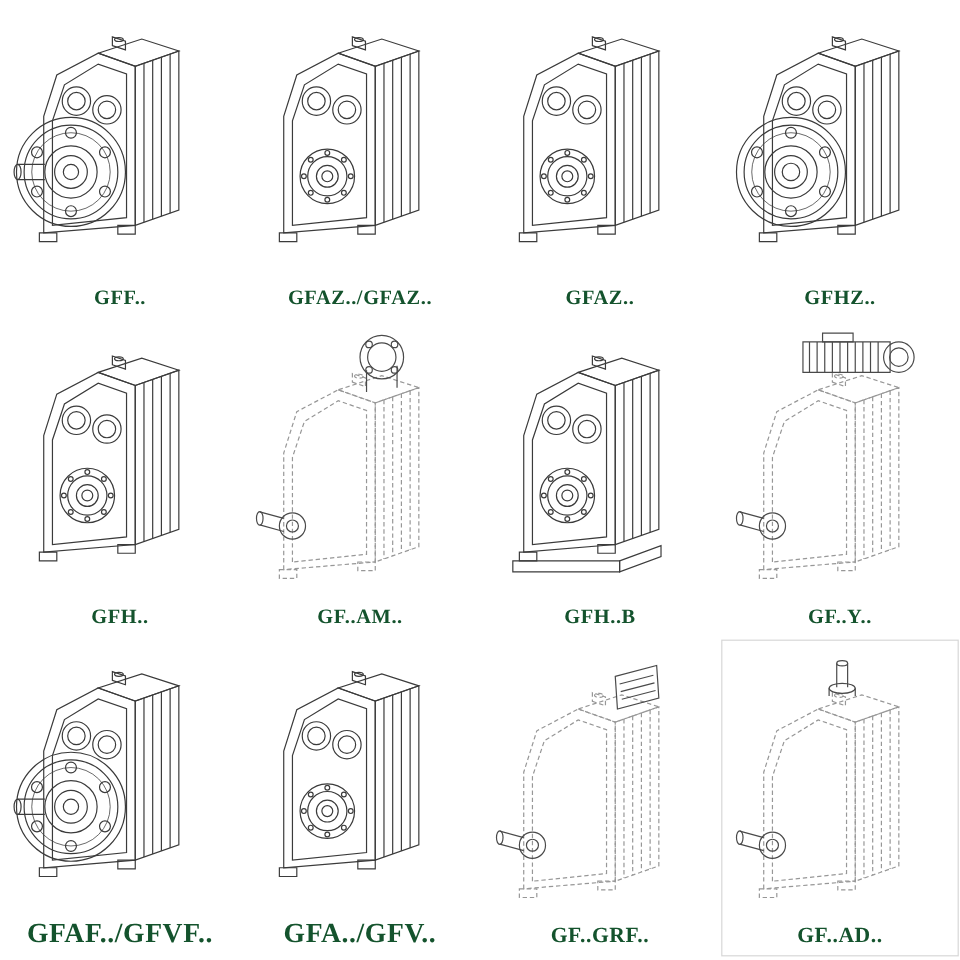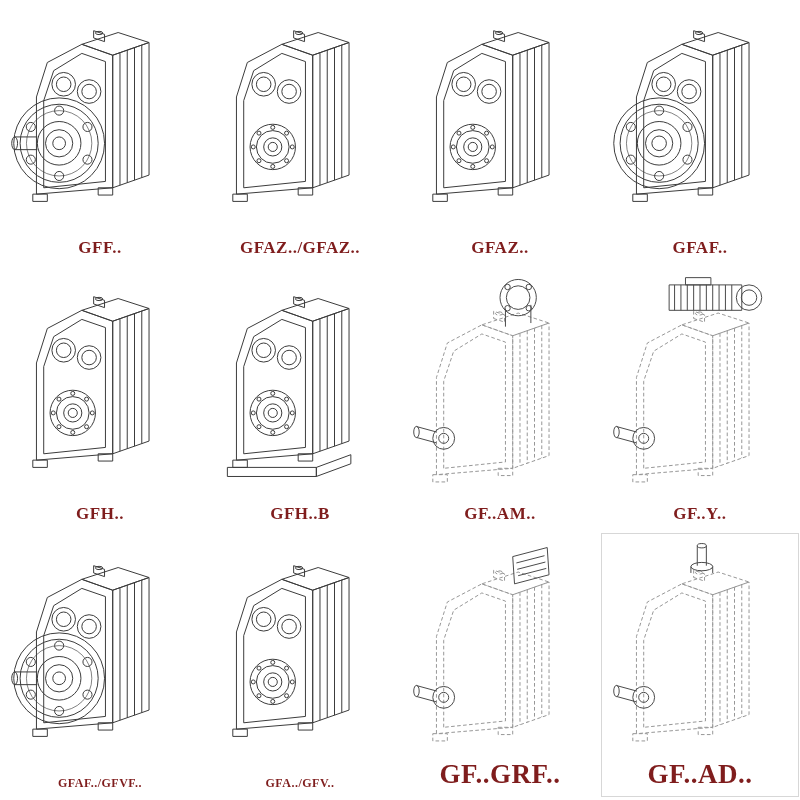--- a/index.html
+++ b/index.html
@@ -13,25 +13,25 @@
   .cell{
     display:flex;flex-direction:column;align-items:center;
     justify-content:flex-end;box-sizing:border-box;padding:4px 2px 8px 2px;
   }
   .cell.boxed{outline:1px solid #d7d7d7;outline-offset:-2px;}
   .drawing{
     flex:1;display:flex;align-items:center;justify-content:center;width:100%;
   }
   .label{
     font-family:"Liberation Serif","DejaVu Serif",serif;
-    font-weight:700;font-size:17px;letter-spacing:.5px;color:#7f1d1d;
+    font-weight:700;font-size:17px;letter-spacing:.5px;color:#14532d;
     white-space:nowrap;line-height:1.1;
   }
-  .cell:nth-child(n+9) .label{font-size:12px;}
-  .cell:nth-child(n+11) .label{font-size:27px;}
+  .cell:nth-child(n+9) .label{font-size:23px;}
+  .cell:nth-child(n+11) .label{font-size:18px;}
   svg{display:block;}
 </style>
 </head>
 <body>
 
 <main class="grid">
     <div class="cell">
       <div class="drawing">
         <svg viewBox="0 0 200 250" width="182" height="227" role="img">
           <g fill="none" stroke="#3b3b3b" stroke-width="1.1" transform="translate(0,0)">
@@ -173,21 +173,21 @@
             <circle cx="23.8" cy="167.0" r="5"></circle>
             <circle cx="23.8" cy="131.0" r="5"></circle>
             <circle cx="55.0" cy="113.0" r="5"></circle>
             <circle cx="86.2" cy="131.0" r="5"></circle>
             <circle cx="55" cy="149" r="24"></circle>
             <circle cx="55" cy="149" r="15"></circle>
             <circle cx="55" cy="149" r="8"></circle>
           </g>
         </svg>
       </div>
-      <div class="label">GFAF..</div>
+      <div class="label">GFHZ..</div>
     </div>
     <div class="cell">
       <div class="drawing">
         <svg viewBox="0 0 200 250" width="182" height="227" role="img">
           <g fill="none" stroke="#3b3b3b" stroke-width="1.1" transform="translate(0,0)">
             <path d="M30 205 L30 98 L42 60 L80 40 L114 52 L114 198 Z"></path>
             <path d="M114 52 L154 38 L154 184 L114 198 Z"></path>
             <path d="M80 40 L114 52 L154 38 L120 27 Z"></path>
             <path d="M38 198 L38 102 L49 69 L80 50 L106 59 L106 191 Z"></path>
             <line x1="122" y1="49.2" x2="122" y2="195.2"></line>
@@ -211,20 +211,58 @@
             <circle cx="70.0" cy="174.5" r="2.2"></circle>
             <circle cx="54.8" cy="168.2" r="2.2"></circle>
             <circle cx="48.5" cy="153.0" r="2.2"></circle>
             <circle cx="54.8" cy="137.8" r="2.2"></circle>
             <circle cx="70.0" cy="131.5" r="2.2"></circle>
             <circle cx="85.2" cy="137.8" r="2.2"></circle>
           </g>
         </svg>
       </div>
       <div class="label">GFH..</div>
+    </div>
+    <div class="cell">
+      <div class="drawing">
+        <svg viewBox="0 0 200 250" width="182" height="227" role="img">
+          <g fill="none" stroke="#979797" stroke-width="1.1" stroke-dasharray="4 2.6" transform="translate(0,16)">
+            <path d="M30 205 L30 98 L42 60 L80 40 L114 52 L114 198 Z"></path>
+            <path d="M114 52 L154 38 L154 184 L114 198 Z"></path>
+            <path d="M80 40 L114 52 L154 38 L120 27 Z"></path>
+            <path d="M38 198 L38 102 L49 69 L80 50 L106 59 L106 191 Z"></path>
+            <line x1="122" y1="49.2" x2="122" y2="195.2"></line>
+            <line x1="130" y1="46.4" x2="130" y2="192.4"></line>
+            <line x1="138" y1="43.6" x2="138" y2="189.6"></line>
+            <line x1="146" y1="40.8" x2="146" y2="186.8"></line>
+            <path d="M26 205 L42 205 L42 213 L26 213 Z"></path>
+            <path d="M98 198 L114 198 L114 206 L98 206 Z"></path>
+            <path d="M93 33 L105 37 L105 29 L93 25 Z"></path>
+            <ellipse cx="99" cy="27.5" rx="4" ry="1.8"></ellipse>
+          </g>
+          <g fill="none" stroke="#4a4a4a" stroke-width="1.1" transform="translate(0,16)">
+            <path d="M8 152 L30 158"></path>
+            <path d="M8 164 L30 170"></path>
+            <ellipse cx="8" cy="158" rx="3" ry="6.2"></ellipse>
+            <circle cx="38" cy="165" r="12"></circle>
+            <circle cx="38" cy="165" r="5.5"></circle>
+          </g>
+          <g fill="none" stroke="#4a4a4a" stroke-width="1.1">
+            <circle cx="120" cy="26" r="20"></circle>
+            <circle cx="120" cy="26" r="13"></circle>
+            <circle cx="131.7" cy="37.7" r="3"></circle>
+            <circle cx="108.3" cy="37.7" r="3"></circle>
+            <circle cx="108.3" cy="14.3" r="3"></circle>
+            <circle cx="131.7" cy="14.3" r="3"></circle>
+            <line x1="106" y1="38" x2="106" y2="58"></line>
+            <line x1="134" y1="34" x2="134" y2="54"></line>
+          </g>
+        </svg>
+      </div>
+      <div class="label">GF..AM..</div>
     </div>
     <div class="cell">
       <div class="drawing">
         <svg viewBox="0 0 200 250" width="182" height="227" role="img">
           <g fill="none" stroke="#3b3b3b" stroke-width="1.1" transform="translate(0,0)">
             <path d="M30 205 L30 98 L42 60 L80 40 L114 52 L114 198 Z"></path>
             <path d="M114 52 L154 38 L154 184 L114 198 Z"></path>
             <path d="M80 40 L114 52 L154 38 L120 27 Z"></path>
             <path d="M38 198 L38 102 L49 69 L80 50 L106 59 L106 191 Z"></path>
             <line x1="122" y1="49.2" x2="122" y2="195.2"></line>
@@ -250,58 +288,20 @@
             <circle cx="48.5" cy="153.0" r="2.2"></circle>
             <circle cx="54.8" cy="137.8" r="2.2"></circle>
             <circle cx="70.0" cy="131.5" r="2.2"></circle>
             <circle cx="85.2" cy="137.8" r="2.2"></circle>
             <path d="M20 213 L118 213 L118 223 L20 223 Z"></path>
             <path d="M118 213 L156 199 L156 209 L118 223 Z"></path>
           </g>
         </svg>
       </div>
       <div class="label">GFH..B</div>
-    </div>
-    <div class="cell">
-      <div class="drawing">
-        <svg viewBox="0 0 200 250" width="182" height="227" role="img">
-          <g fill="none" stroke="#979797" stroke-width="1.1" stroke-dasharray="4 2.6" transform="translate(0,16)">
-            <path d="M30 205 L30 98 L42 60 L80 40 L114 52 L114 198 Z"></path>
-            <path d="M114 52 L154 38 L154 184 L114 198 Z"></path>
-            <path d="M80 40 L114 52 L154 38 L120 27 Z"></path>
-            <path d="M38 198 L38 102 L49 69 L80 50 L106 59 L106 191 Z"></path>
-            <line x1="122" y1="49.2" x2="122" y2="195.2"></line>
-            <line x1="130" y1="46.4" x2="130" y2="192.4"></line>
-            <line x1="138" y1="43.6" x2="138" y2="189.6"></line>
-            <line x1="146" y1="40.8" x2="146" y2="186.8"></line>
-            <path d="M26 205 L42 205 L42 213 L26 213 Z"></path>
-            <path d="M98 198 L114 198 L114 206 L98 206 Z"></path>
-            <path d="M93 33 L105 37 L105 29 L93 25 Z"></path>
-            <ellipse cx="99" cy="27.5" rx="4" ry="1.8"></ellipse>
-          </g>
-          <g fill="none" stroke="#4a4a4a" stroke-width="1.1" transform="translate(0,16)">
-            <path d="M8 152 L30 158"></path>
-            <path d="M8 164 L30 170"></path>
-            <ellipse cx="8" cy="158" rx="3" ry="6.2"></ellipse>
-            <circle cx="38" cy="165" r="12"></circle>
-            <circle cx="38" cy="165" r="5.5"></circle>
-          </g>
-          <g fill="none" stroke="#4a4a4a" stroke-width="1.1">
-            <circle cx="120" cy="26" r="20"></circle>
-            <circle cx="120" cy="26" r="13"></circle>
-            <circle cx="131.7" cy="37.7" r="3"></circle>
-            <circle cx="108.3" cy="37.7" r="3"></circle>
-            <circle cx="108.3" cy="14.3" r="3"></circle>
-            <circle cx="131.7" cy="14.3" r="3"></circle>
-            <line x1="106" y1="38" x2="106" y2="58"></line>
-            <line x1="134" y1="34" x2="134" y2="54"></line>
-          </g>
-        </svg>
-      </div>
-      <div class="label">GF..AM..</div>
     </div>
     <div class="cell">
       <div class="drawing">
         <svg viewBox="0 0 200 250" width="182" height="227" role="img">
           <g fill="none" stroke="#979797" stroke-width="1.1" stroke-dasharray="4 2.6" transform="translate(0,16)">
             <path d="M30 205 L30 98 L42 60 L80 40 L114 52 L114 198 Z"></path>
             <path d="M114 52 L154 38 L154 184 L114 198 Z"></path>
             <path d="M80 40 L114 52 L154 38 L120 27 Z"></path>
             <path d="M38 198 L38 102 L49 69 L80 50 L106 59 L106 191 Z"></path>
             <line x1="122" y1="49.2" x2="122" y2="195.2"></line>

